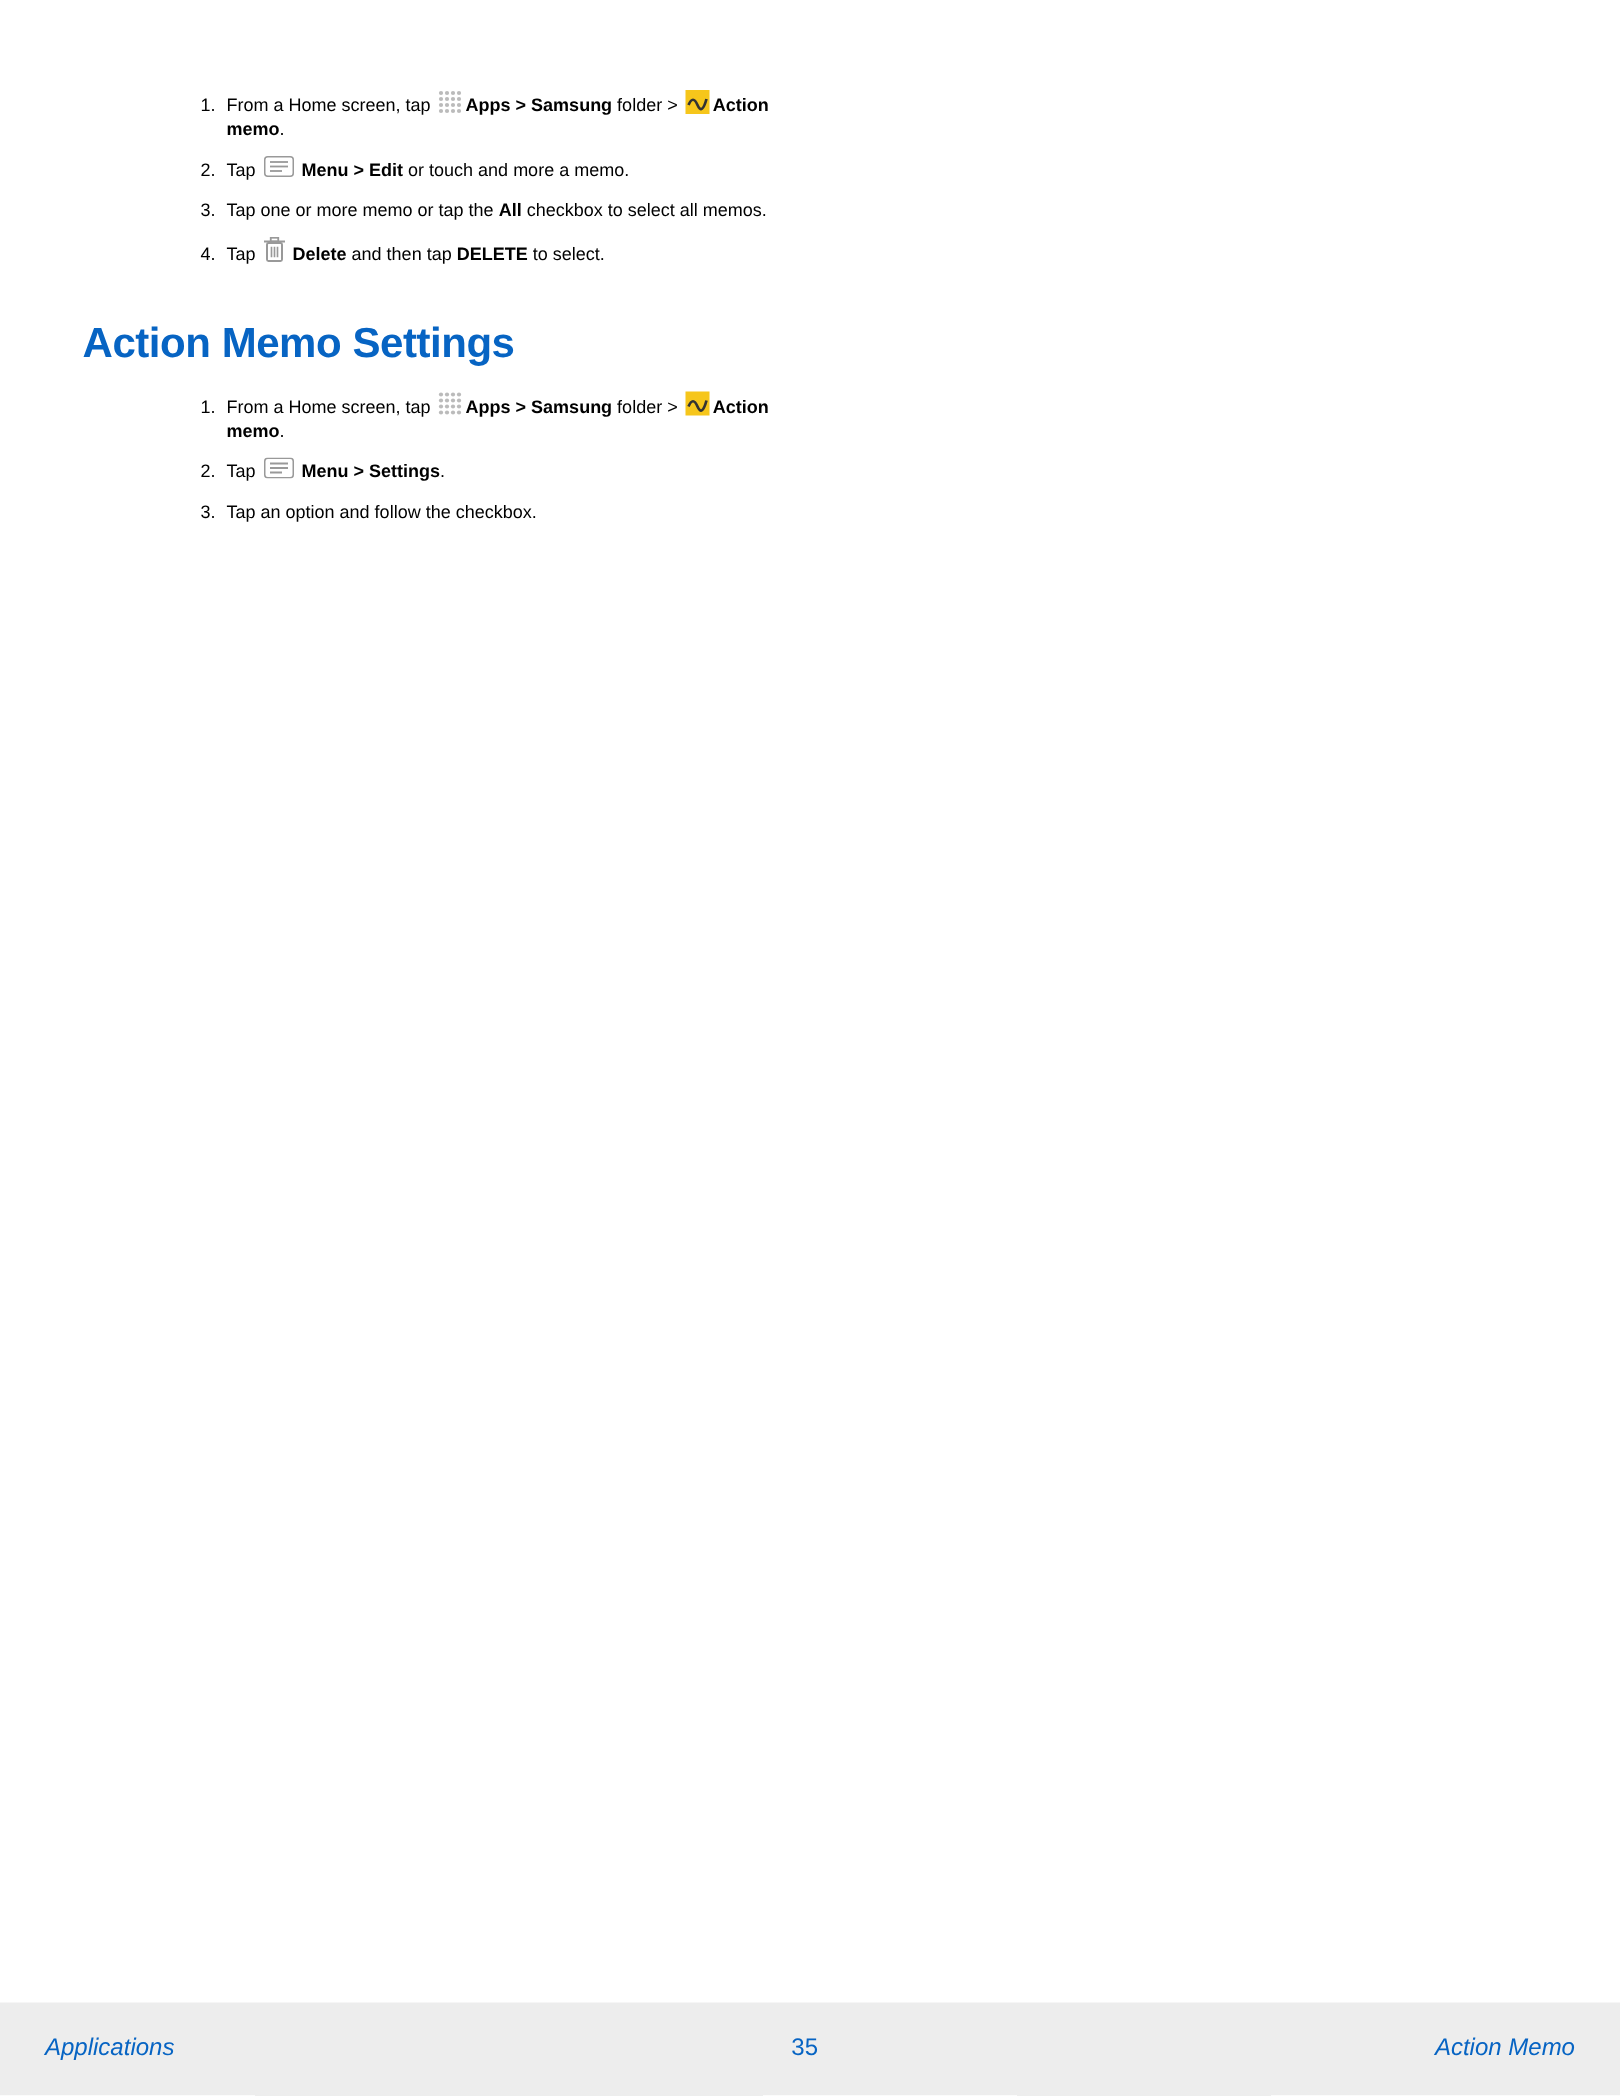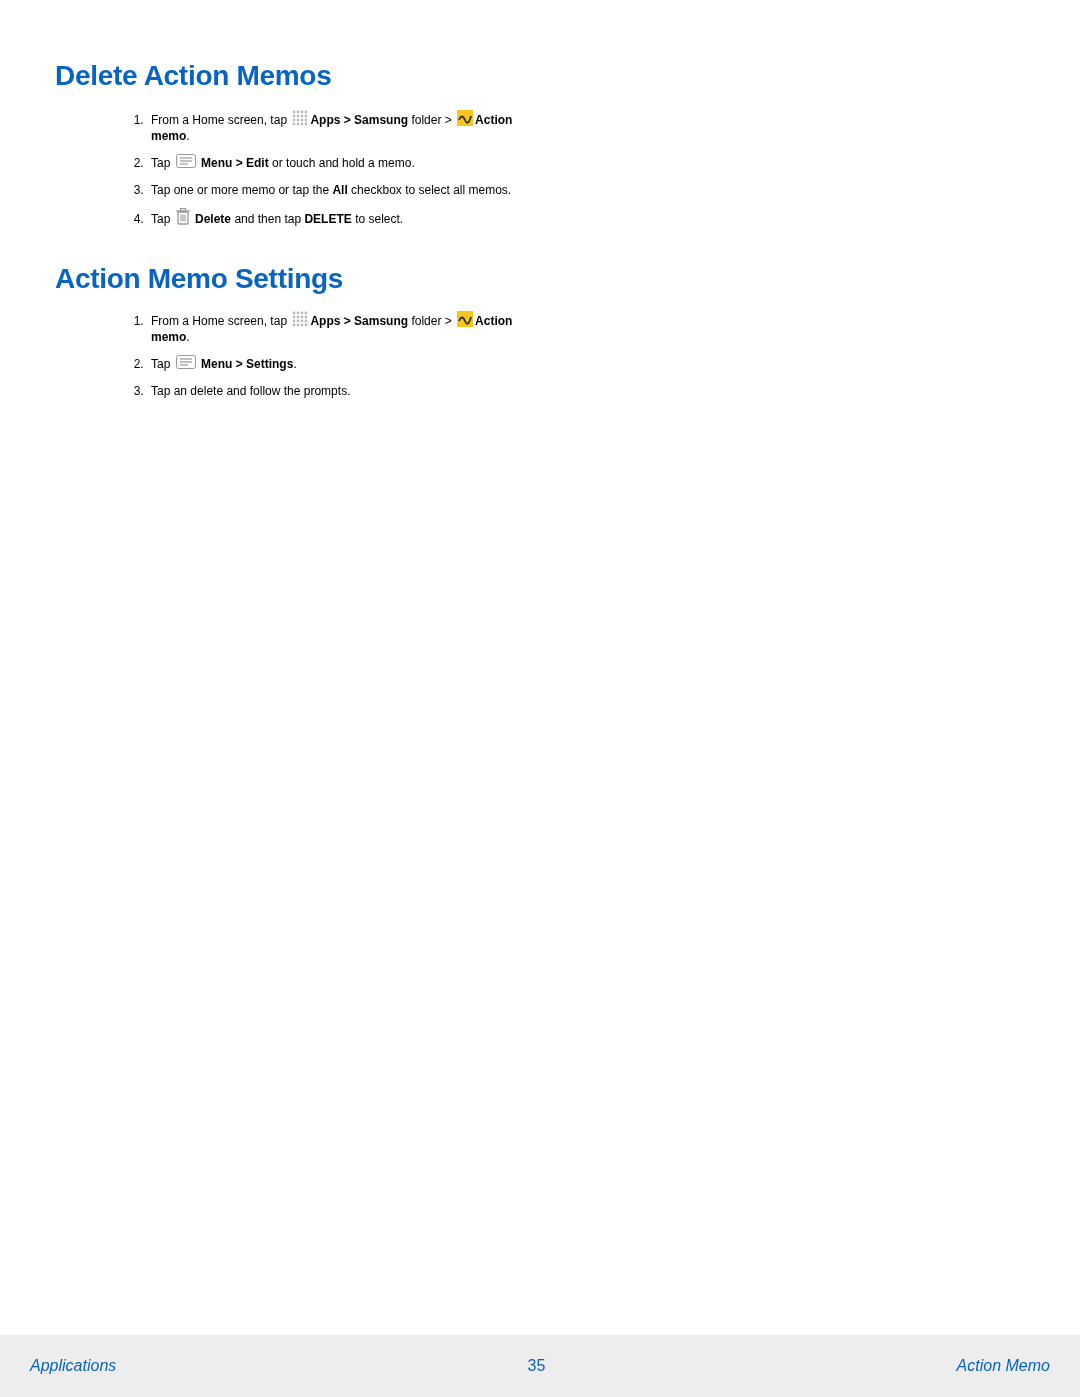--- a/index.html
+++ b/index.html
@@ -99,21 +99,20 @@
       color: #0764c3;
       font-size: 16px;
       font-style: normal;
       text-align: right;
     }
   </style>
 </head>
 <body>
 
 <div class="page">
-  <h2 class="heading">Delete Action Memos</h2>
   <ol>
     <li>
       <span>From a Home screen, tap </span><span class="icon-apps"><svg viewBox="0 0 16 16">
             <g fill="#bbb">
               <circle cx="2" cy="2" r="1.4"></circle>
               <circle cx="6" cy="2" r="1.4"></circle>
               <circle cx="10" cy="2" r="1.4"></circle>
               <circle cx="14" cy="2" r="1.4"></circle>
               <circle cx="2" cy="6" r="1.4"></circle>
               <circle cx="6" cy="6" r="1.4"></circle>
@@ -131,21 +130,21 @@
           </svg></span><span class="b">Apps &gt; Samsung</span><span> folder &gt; </span><span class="icon-memo"><svg viewBox="0 0 16 16" style="position:absolute;top:0;left:0">
             <path d="M2 10 Q5 3 8 10 Q11 17 14 6" stroke="#333" stroke-width="1.8" fill="none"></path>
           </svg></span><span class="b">Action memo</span><span>.</span>
     </li>
     <li>
       <span>Tap </span><span class="icon-menu"><svg viewBox="0 0 20 14">
             <rect x="0.5" y="0.5" width="19" height="13" rx="2" fill="none" stroke="#999" stroke-width="1"></rect>
             <line x1="4" y1="4" x2="16" y2="4" stroke="#999" stroke-width="1.2"></line>
             <line x1="4" y1="7" x2="16" y2="7" stroke="#999" stroke-width="1.2"></line>
             <line x1="4" y1="10" x2="12" y2="10" stroke="#999" stroke-width="1.2"></line>
-          </svg></span><span class="b"> Menu &gt; Edit</span><span> or touch and hold a memo.</span>
+          </svg></span><span class="b"> Menu &gt; Edit</span><span> or touch and more a memo.</span>
     </li>
     <li>
       <span>Tap one or more memo or tap the </span><span class="b">All</span><span> checkbox to select all memos.</span>
     </li>
     <li>
       <span>Tap </span><span class="icon-trash"><svg viewBox="0 0 14 17">
             <rect x="2" y="4" width="10" height="12" rx="1" fill="none" stroke="#999" stroke-width="1.3"></rect>
             <line x1="0" y1="3" x2="14" y2="3" stroke="#999" stroke-width="1.3"></line>
             <rect x="4.5" y="0.5" width="5" height="2.5" fill="none" stroke="#999" stroke-width="1.2"></rect>
             <line x1="5" y1="6.5" x2="5" y2="13.5" stroke="#999" stroke-width="1.1"></line>
@@ -182,21 +181,21 @@
           </svg></span><span class="b">Action memo</span><span>.</span>
     </li>
     <li>
       <span>Tap </span><span class="icon-menu"><svg viewBox="0 0 20 14">
             <rect x="0.5" y="0.5" width="19" height="13" rx="2" fill="none" stroke="#999" stroke-width="1"></rect>
             <line x1="4" y1="4" x2="16" y2="4" stroke="#999" stroke-width="1.2"></line>
             <line x1="4" y1="7" x2="16" y2="7" stroke="#999" stroke-width="1.2"></line>
             <line x1="4" y1="10" x2="12" y2="10" stroke="#999" stroke-width="1.2"></line>
           </svg></span><span class="b"> Menu &gt; Settings</span><span>.</span>
     </li>
-    <li>Tap an delete and follow the prompts.</li>
+    <li>Tap an option and follow the checkbox.</li>
   </ol>
 </div>
 
 <div class="footer">
   <span class="footer-left">Applications</span>
   <span class="footer-center">35</span>
   <span class="footer-right">Action Memo</span>
 </div>
 
 </body></html>

